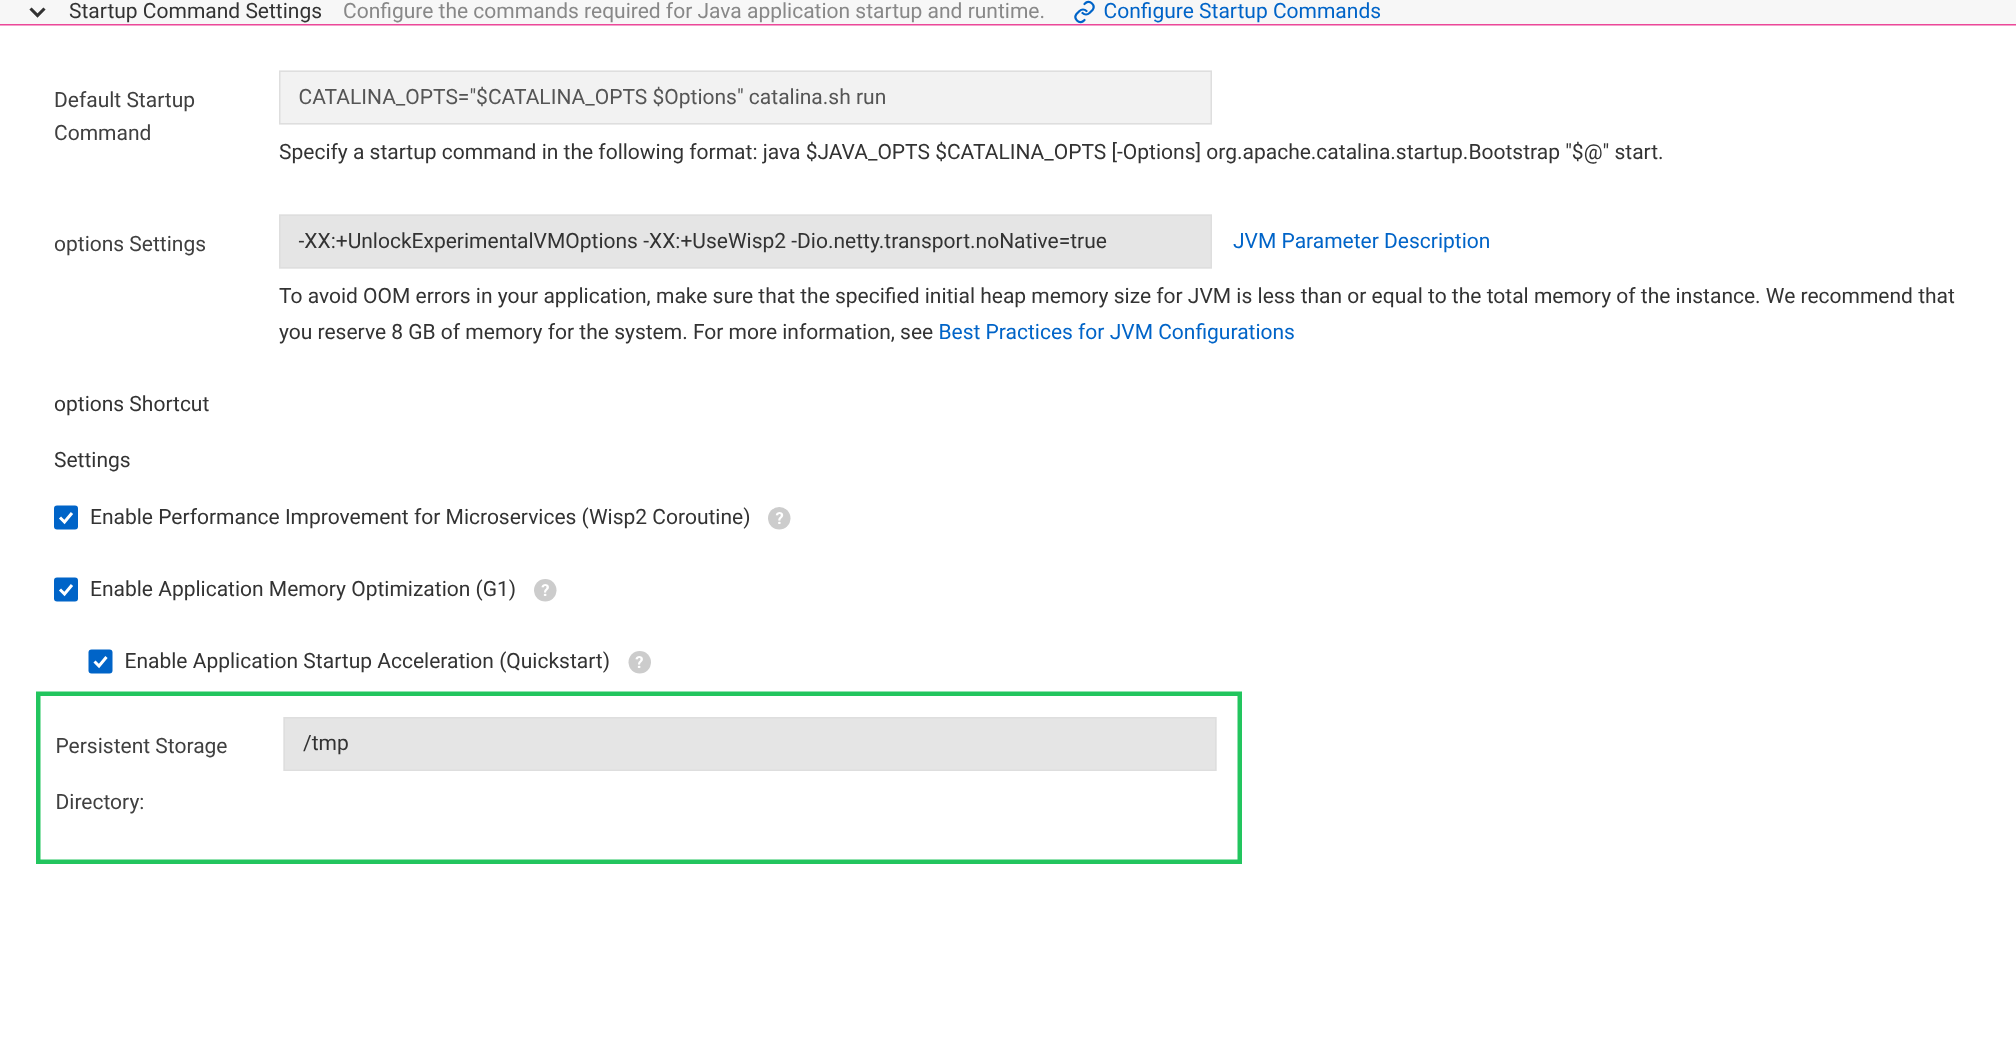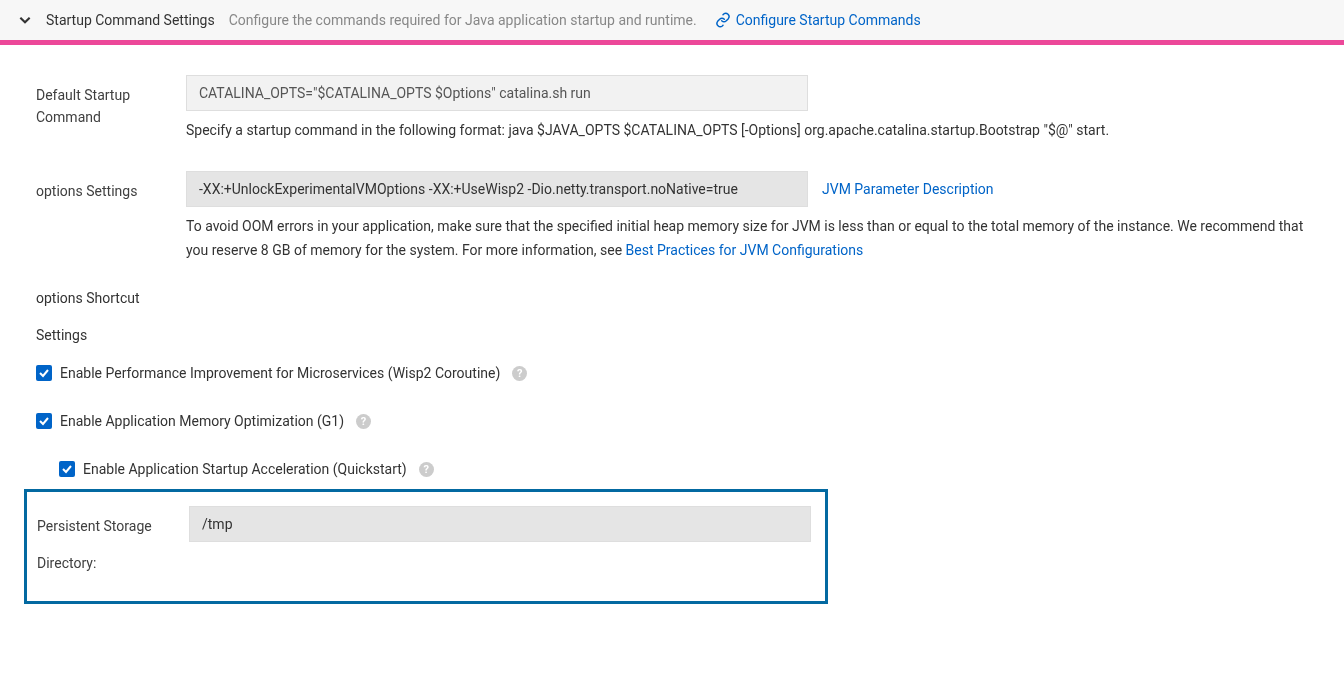--- a/index.html
+++ b/index.html
@@ -6,23 +6,23 @@
     body {
       font-family: -apple-system, BlinkMacSystemFont, "Segoe UI", Roboto, "Helvetica Neue", Arial, sans-serif;
       font-size: 14px;
       color: #333;
       background: #fff;
       width: 1344px;
     }
     .header-bar {
       display: flex;
       align-items: center;
-      padding: 12px 18px;
+      padding: 0 18px;
       background: #f7f7f7;
-      border-bottom: 5px solid #ec4899;
+      border-bottom: 1px solid #ec4899;
       gap: 14px;
     }
     .chevron {
       display: inline-flex;
       align-items: center;
       justify-content: center;
       width: 14px;
       height: 14px;
       color: #333;
       cursor: pointer;
@@ -141,21 +141,21 @@
       color: #fff;
       display: inline-flex;
       align-items: center;
       justify-content: center;
       font-size: 11px;
       font-weight: bold;
       cursor: pointer;
       margin-left: 4px;
     }
     .highlight-box {
-      border: 3px solid #0369a1;
+      border: 3px solid #22c55e;
       padding: 14px 10px 20px 10px;
       margin-left: -12px;
       margin-right: 480px;
       margin-top: -6px;
     }
     .highlight-box .form-row { margin-bottom: 0; }
     .highlight-box .form-label { width: 152px; min-width:152px; line-height: 2.6; padding-top: 2px;}
   </style>
 </head>
 <body>

